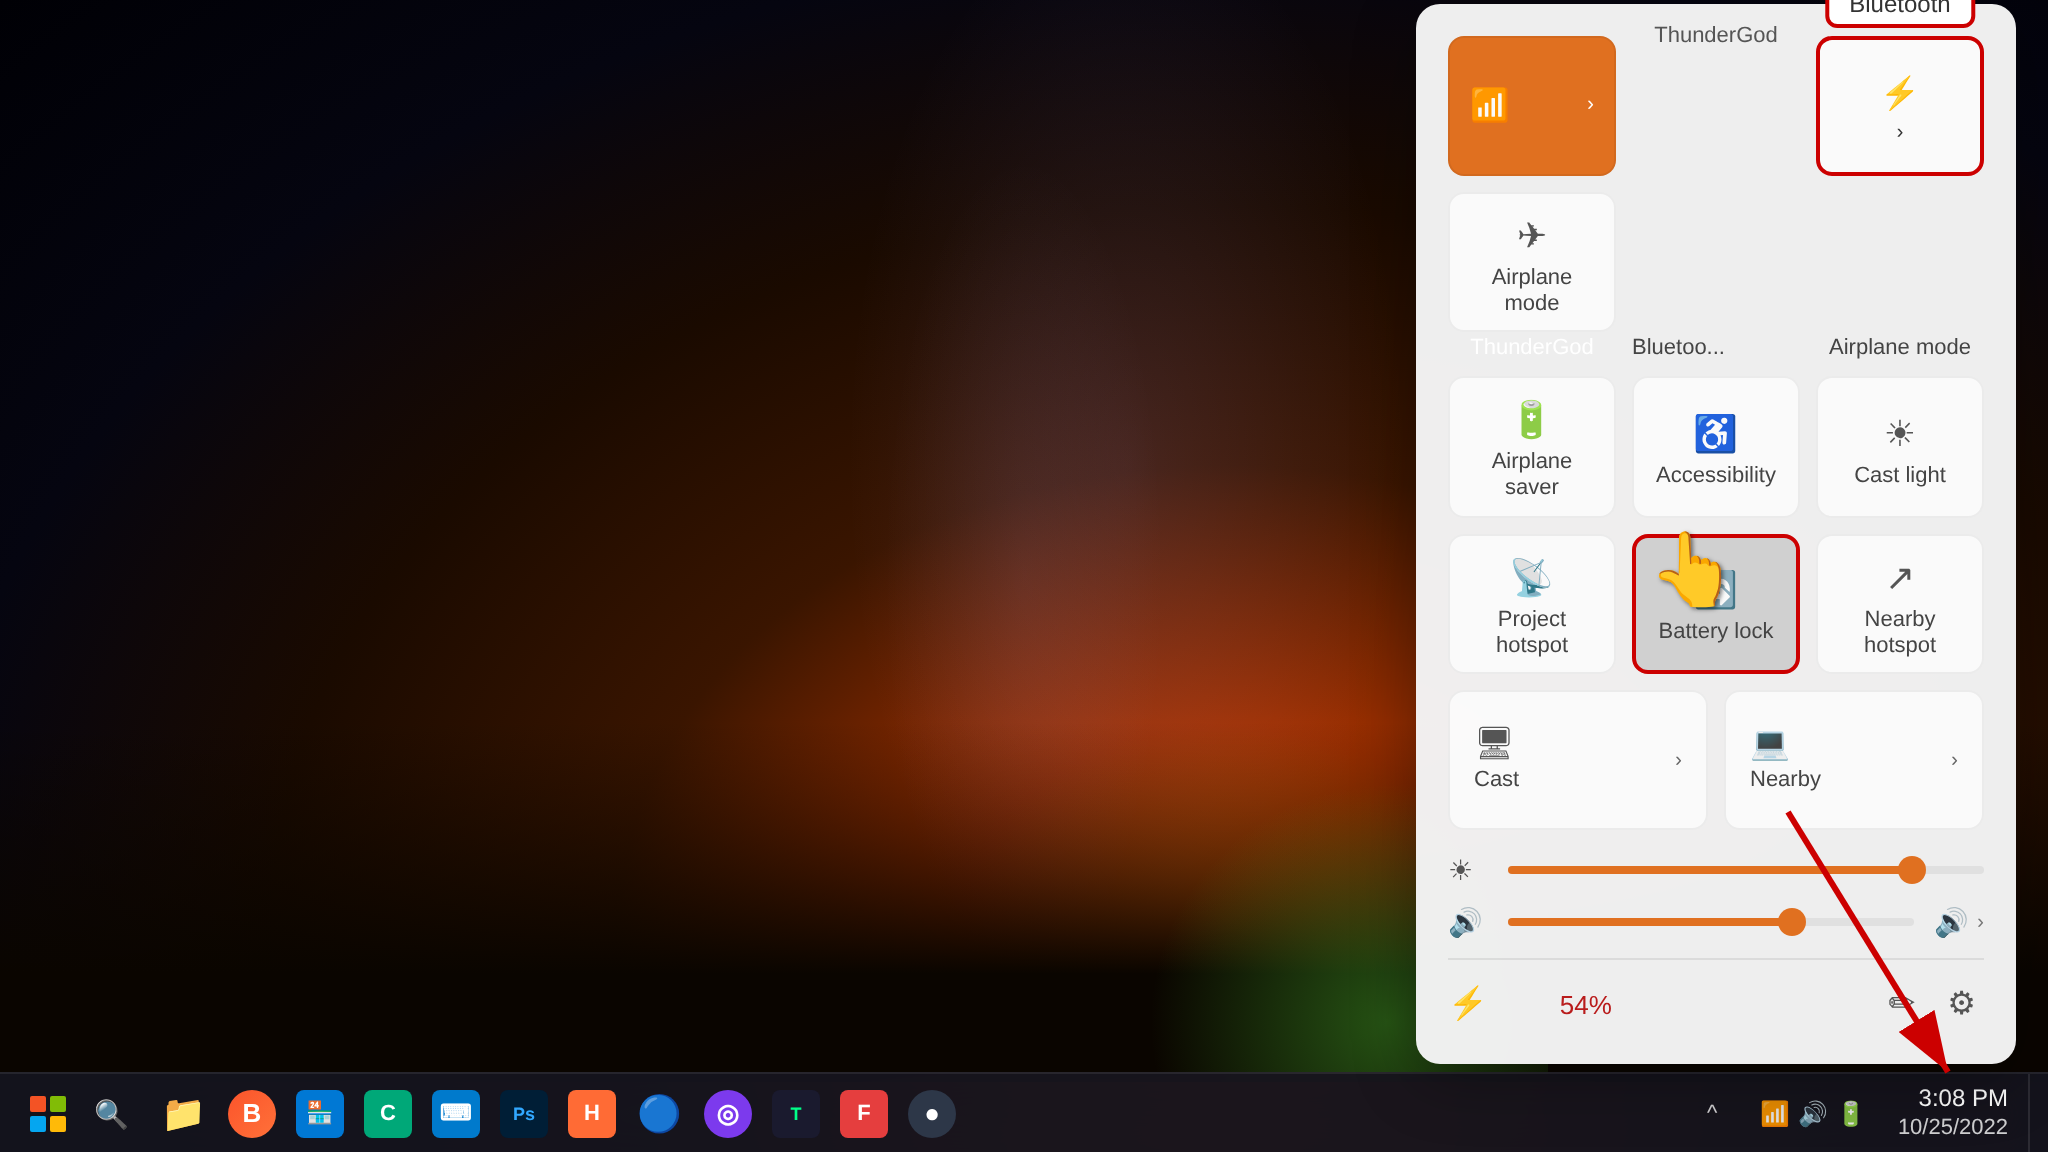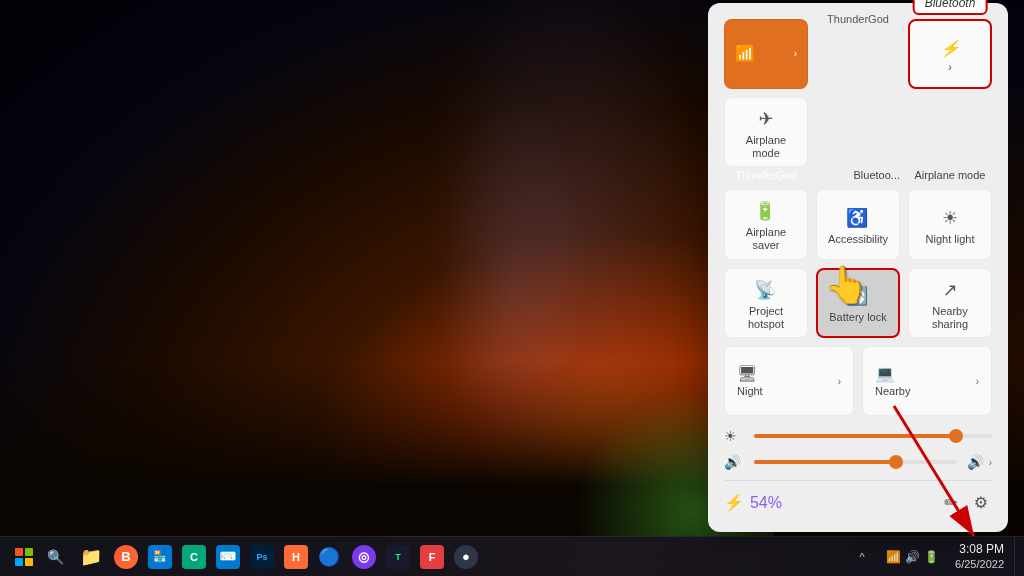--- a/index.html
+++ b/index.html
@@ -211,21 +211,20 @@
       padding: 3px 10px;
       font-size: 12px;
       color: #333;
       white-space: nowrap;
       font-weight: 500;
       z-index: 300;
     }
 
     .qs-tile-bluetooth-wrapper {
       position: relative;
-      font-style: italic;
     }
 
     
     .qs-slider-row {
       display: flex;
       align-items: center;
       gap: 10px;
       margin-bottom: 10px;
     }
 
@@ -294,22 +293,23 @@
       align-items: center;
       gap: 6px;
     }
 
     .qs-battery-icon {
       font-size: 16px;
       color: #555;
     }
 
     .qs-battery-text {
-      font-size: 16px;
-      color: #8b5cf6;
+      font-size: 13px;
+      color: #b91c1c;
+      margin-left: 30px;
     }
 
     .qs-bottom-icons {
       display: flex;
       gap: 8px;
     }
 
     .qs-bottom-icon {
       font-size: 16px;
       color: #555;
@@ -411,59 +411,59 @@
     </div>
 
     <div class="qs-tile">
       <span style="font-size:18px;color:#555;">✈</span>
       <span class="qs-tile-label">Airplane mode</span>
     </div>
   </div>
 
   <div style="display:grid;grid-template-columns:1fr 1fr 1fr;gap:8px;margin-bottom:8px;margin-top:-6px;">
     <div style="font-size:11px;color:white;text-align:center;font-weight:500;">ThunderGod</div>
-    <div style="font-size:11px;color:#444;text-align:right;">Bluetoo...</div>
+    <div style="font-size:11px;color:#444;text-align:left;">Bluetoo...</div>
     <div style="font-size:11px;color:#444;text-align:center;">Airplane mode</div>
   </div>
 
   <div class="qs-tile-row">
     <div class="qs-tile">
       <span style="font-size:18px;color:#555;">🔋</span>
       <span class="qs-tile-label">Airplane saver</span>
     </div>
     <div class="qs-tile">
       <span style="font-size:18px;color:#555;">♿</span>
       <span class="qs-tile-label">Accessibility</span>
     </div>
     <div class="qs-tile">
       <span style="font-size:18px;color:#555;">☀</span>
-      <span class="qs-tile-label">Night light</span>
+      <span class="qs-tile-label">Cast light</span>
     </div>
   </div>
 
   <div class="qs-tile-row">
     <div class="qs-tile">
       <span style="font-size:18px;color:#555;">📡</span>
       <span class="qs-tile-label">Project hotspot</span>
     </div>
     <div class="qs-tile highlighted">
       <span style="font-size:18px;color:#555;">🔄</span>
       <span class="qs-tile-label">Battery lock</span>
     </div>
     <div class="qs-tile">
       <span style="font-size:18px;color:#555;">↗</span>
-      <span class="qs-tile-label">Nearby sharing</span>
+      <span class="qs-tile-label">Nearby hotspot</span>
     </div>
   </div>
 
   <div style="display:grid;grid-template-columns:1fr 1fr;gap:8px;margin-bottom:12px;">
     <div class="qs-tile" style="flex-direction:row;justify-content:space-between;padding:10px 12px;">
       <div style="display:flex;flex-direction:column;align-items:flex-start;gap:2px;">
         <span style="font-size:16px;color:#555;">🖥</span>
-        <span class="qs-tile-label">Night</span>
+        <span class="qs-tile-label">Cast</span>
       </div>
       <span class="chevron-small">›</span>
     </div>
     <div class="qs-tile" style="flex-direction:row;justify-content:space-between;padding:10px 12px;">
       <div style="display:flex;flex-direction:column;align-items:flex-start;gap:2px;">
         <span style="font-size:16px;color:#555;">💻</span>
         <span class="qs-tile-label">Nearby</span>
       </div>
       <span class="chevron-small">›</span>
     </div>
@@ -577,18 +577,18 @@
     </div>
 
     <div class="taskbar-tray">
       <span class="tray-icon">📶</span>
       <span class="tray-icon">🔊</span>
       <span class="tray-icon">🔋</span>
     </div>
 
     <div class="taskbar-clock">
       <span class="clock-time">3:08 PM</span>
-      <span class="clock-date">6/25/2022</span>
+      <span class="clock-date">10/25/2022</span>
     </div>
 
     <div style="width: 6px; height: 40px; cursor: pointer; border-left: 1px solid rgba(255,255,255,0.1);"></div>
   </div>
 </div>
 
 </body></html>

